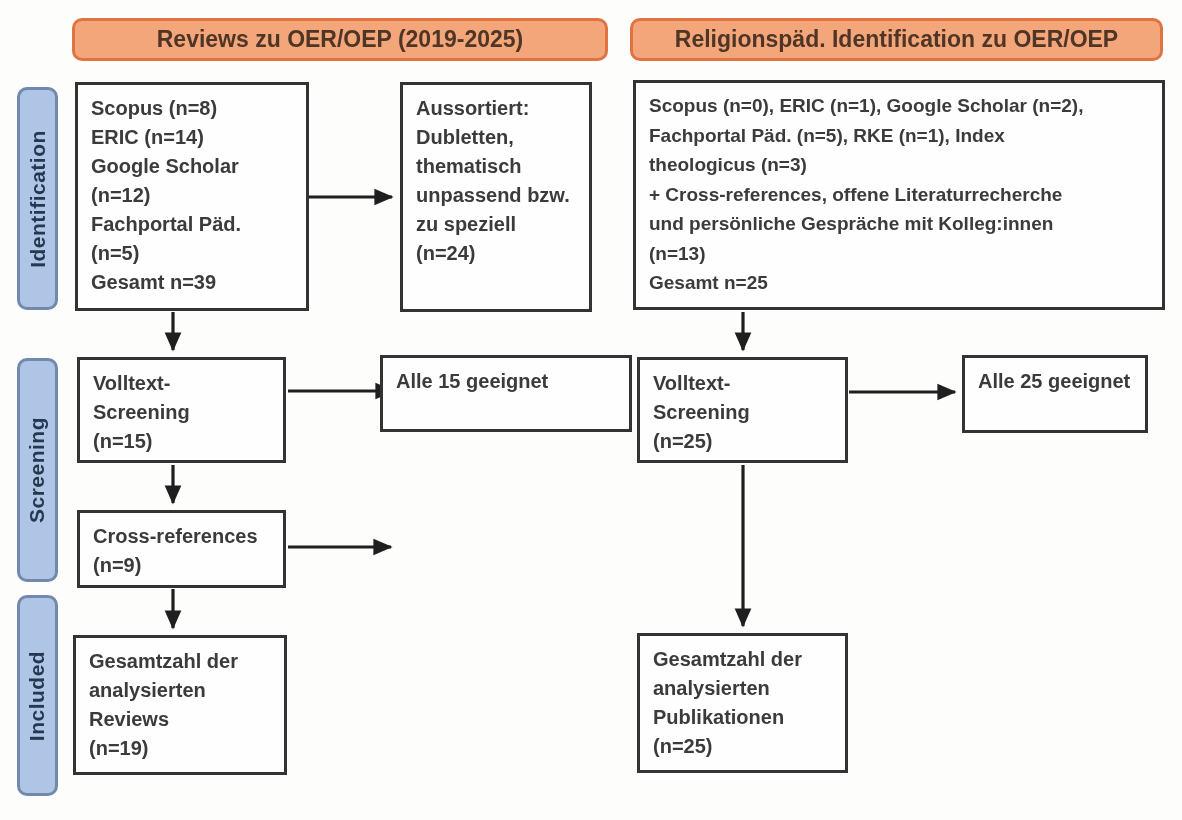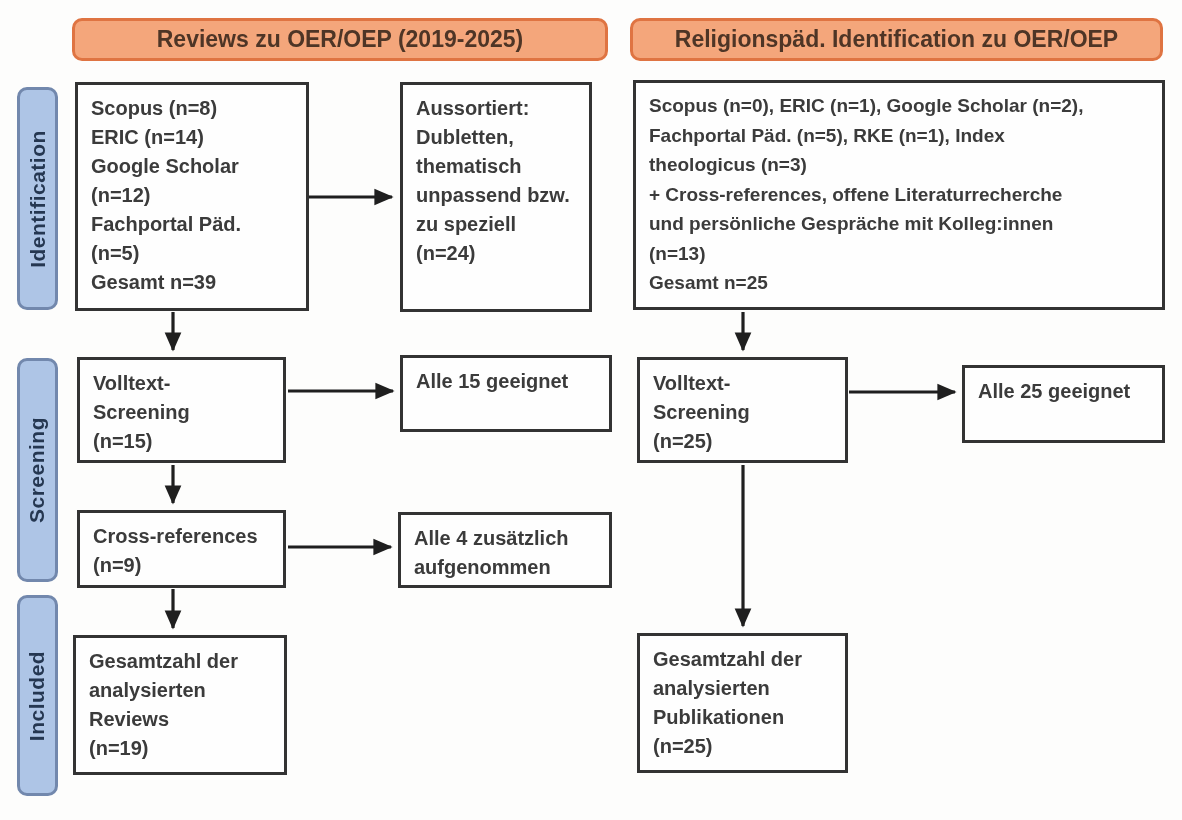--- a/index.html
+++ b/index.html
@@ -96,39 +96,37 @@
 Gesamt n=39</div>
   <div class="box" style="left:400px;top:82px;width:192px;height:230px;">Aussortiert:
 Dubletten,
 thematisch
 unpassend bzw.
 zu speziell
 (n=24)</div>
   <div class="box" style="left:77px;top:357px;width:209px;height:106px;">Volltext-
 Screening
 (n=15)</div>
-  <div class="box" style="left:400px;top:355px;width:212px;height:77px;">Alle 15 geeignet</div>
+  <div class="box" style="left:380px;top:355px;width:252px;height:77px;">Alle 15 geeignet</div>
   <div class="box" style="left:77px;top:510px;width:209px;height:78px;">Cross-references
 (n=9)</div>
-  <div class="box" style="left:398px;top:512px;width:214px;height:76px;">Alle 4 zusätzlich
-aufgenommen</div>
   <div class="box" style="left:73px;top:635px;width:214px;height:140px;">Gesamtzahl der
 analysierten
 Reviews
 (n=19)</div>
 
   <div class="box small-font" style="left:633px;top:80px;width:532px;height:230px;">Scopus (n=0), ERIC (n=1), Google Scholar (n=2),
 Fachportal Päd. (n=5), RKE (n=1), Index
 theologicus (n=3)
 + Cross-references, offene Literaturrecherche
 und persönliche Gespräche mit Kolleg:innen
 (n=13)
 Gesamt n=25</div>
   <div class="box" style="left:637px;top:357px;width:211px;height:106px;">Volltext-
 Screening
 (n=25)</div>
-  <div class="box" style="left:962px;top:355px;width:203px;height:78px;margin-top:10px;">Alle 25 geeignet</div>
+  <div class="box" style="left:962px;top:355px;width:186px;height:78px;">Alle 25 geeignet</div>
   <div class="box" style="left:637px;top:633px;width:211px;height:140px;">Gesamtzahl der
 analysierten
 Publikationen
 (n=25)</div>
 
 </div>
 
 </body></html>

